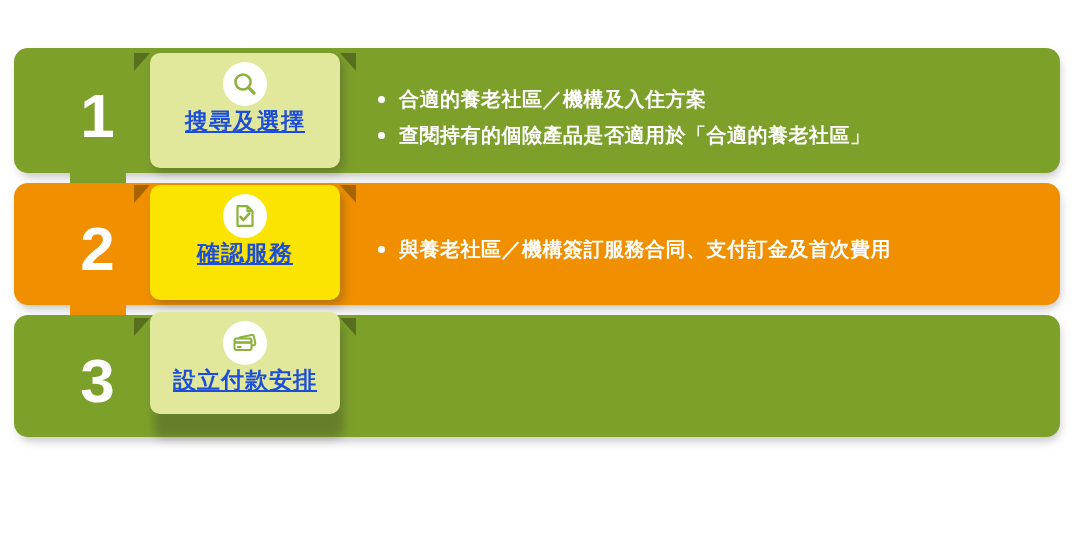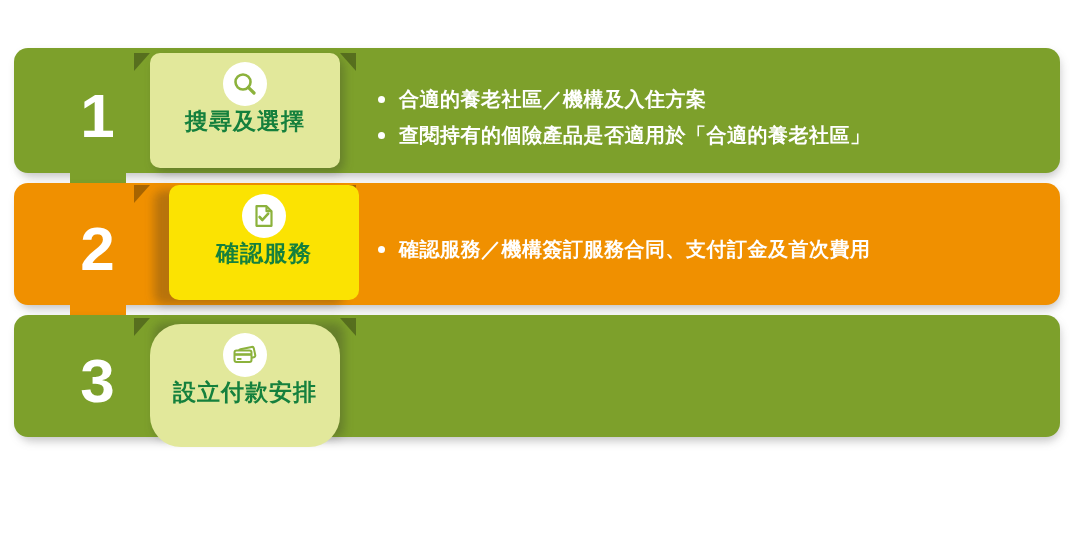--- a/index.html
+++ b/index.html
@@ -106,22 +106,22 @@
     width: 190px;
     border-radius: 10px;
     box-sizing: border-box;
     text-align: center;
     z-index: 6;
   }
   .label-card.pale  { background: #e2e89b; }
   .label-card.yellow{ background: #fbe302; }
 
   #card1 { top: 53px;  height: 115px; }
-  #card2 { top: 185px; height: 115px; margin-left: 19px; }
-  #card3 { top: 324px; height: 123px; border-radius: 31px; }
+  #card2 { top: 185px; height: 115px; }
+  #card3 { top: 312px; height: 102px; }
 
   
   .fold {
     position: absolute;
     width: 0;
     height: 0;
     z-index: 4;
   }
   .fold.left {
     border-right: 16px solid transparent;
@@ -159,24 +159,25 @@
     border-radius: 50%;
     background: #ffffff;
     margin: 9px auto 3px auto;
     display: flex;
     align-items: center;
     justify-content: center;
   }
   .card-title {
     font-size: 23px;
     font-weight: bold;
-    color: #15803d;
+    color: #1d4ed8;
     letter-spacing: 1px;
     line-height: 1.1;
     font-family: "Liberation Sans", "DejaVu Sans", sans-serif;
+    text-decoration: underline;
   }
 
   
   .bullets {
     position: absolute;
     left: 378px;
     width: 660px;
     z-index: 3;
   }
   #bullets1 { top: 86px; }
@@ -267,21 +268,21 @@
         <path d="M15.5 3.2 v5 h5" fill="none" stroke="#8cb23c" stroke-width="2.2" stroke-linejoin="round"></path>
         <polyline points="8.6,14 11.4,17 17.2,10.6" fill="none" stroke="#8cb23c" stroke-width="2.6" stroke-linecap="round" stroke-linejoin="round"></polyline>
       </svg>
     </div>
     <div class="card-title">確認服務</div>
   </div>
 
   <div class="bullets" id="bullets2">
     <div class="bullet-row">
       <div class="bullet-dot"></div>
-      <div class="bullet-text">確認服務／機構簽訂服務合同、支付訂金及首次費用</div>
+      <div class="bullet-text">與養老社區／機構簽訂服務合同、支付訂金及首次費用</div>
     </div>
   </div>
 
   <div class="bar-shadow" id="row3shadow"></div>
   <div class="step-bar green" id="row3"></div>
 
   <div class="step-number" id="num3">3</div>
 
   <div class="fold left" id="fold3l"></div>
   <div class="fold right" id="fold3r"></div>

